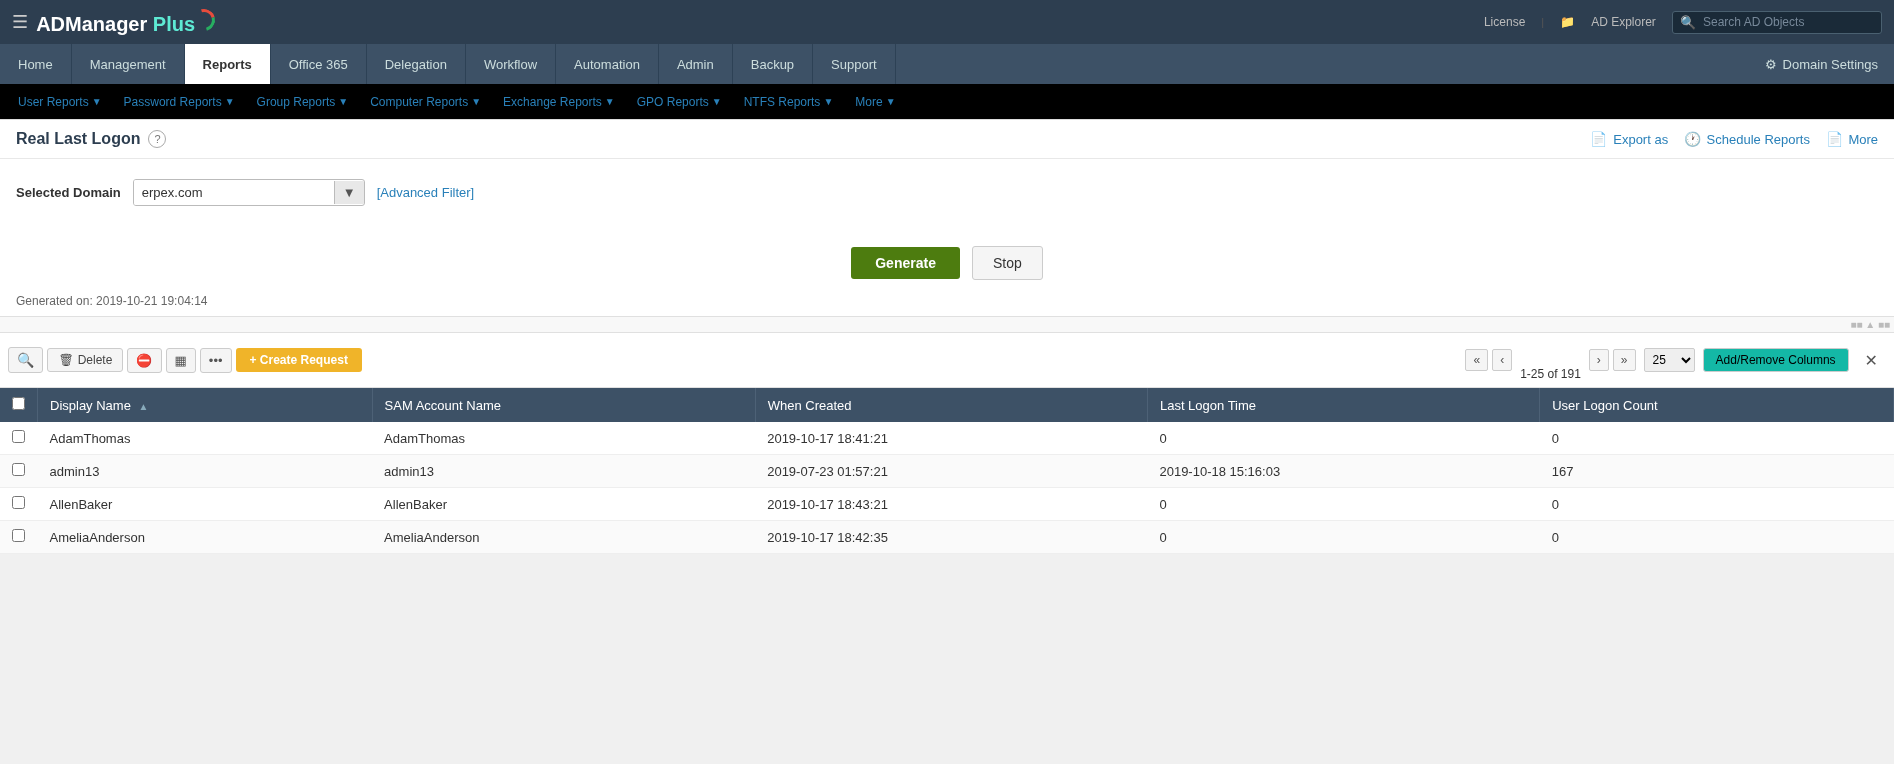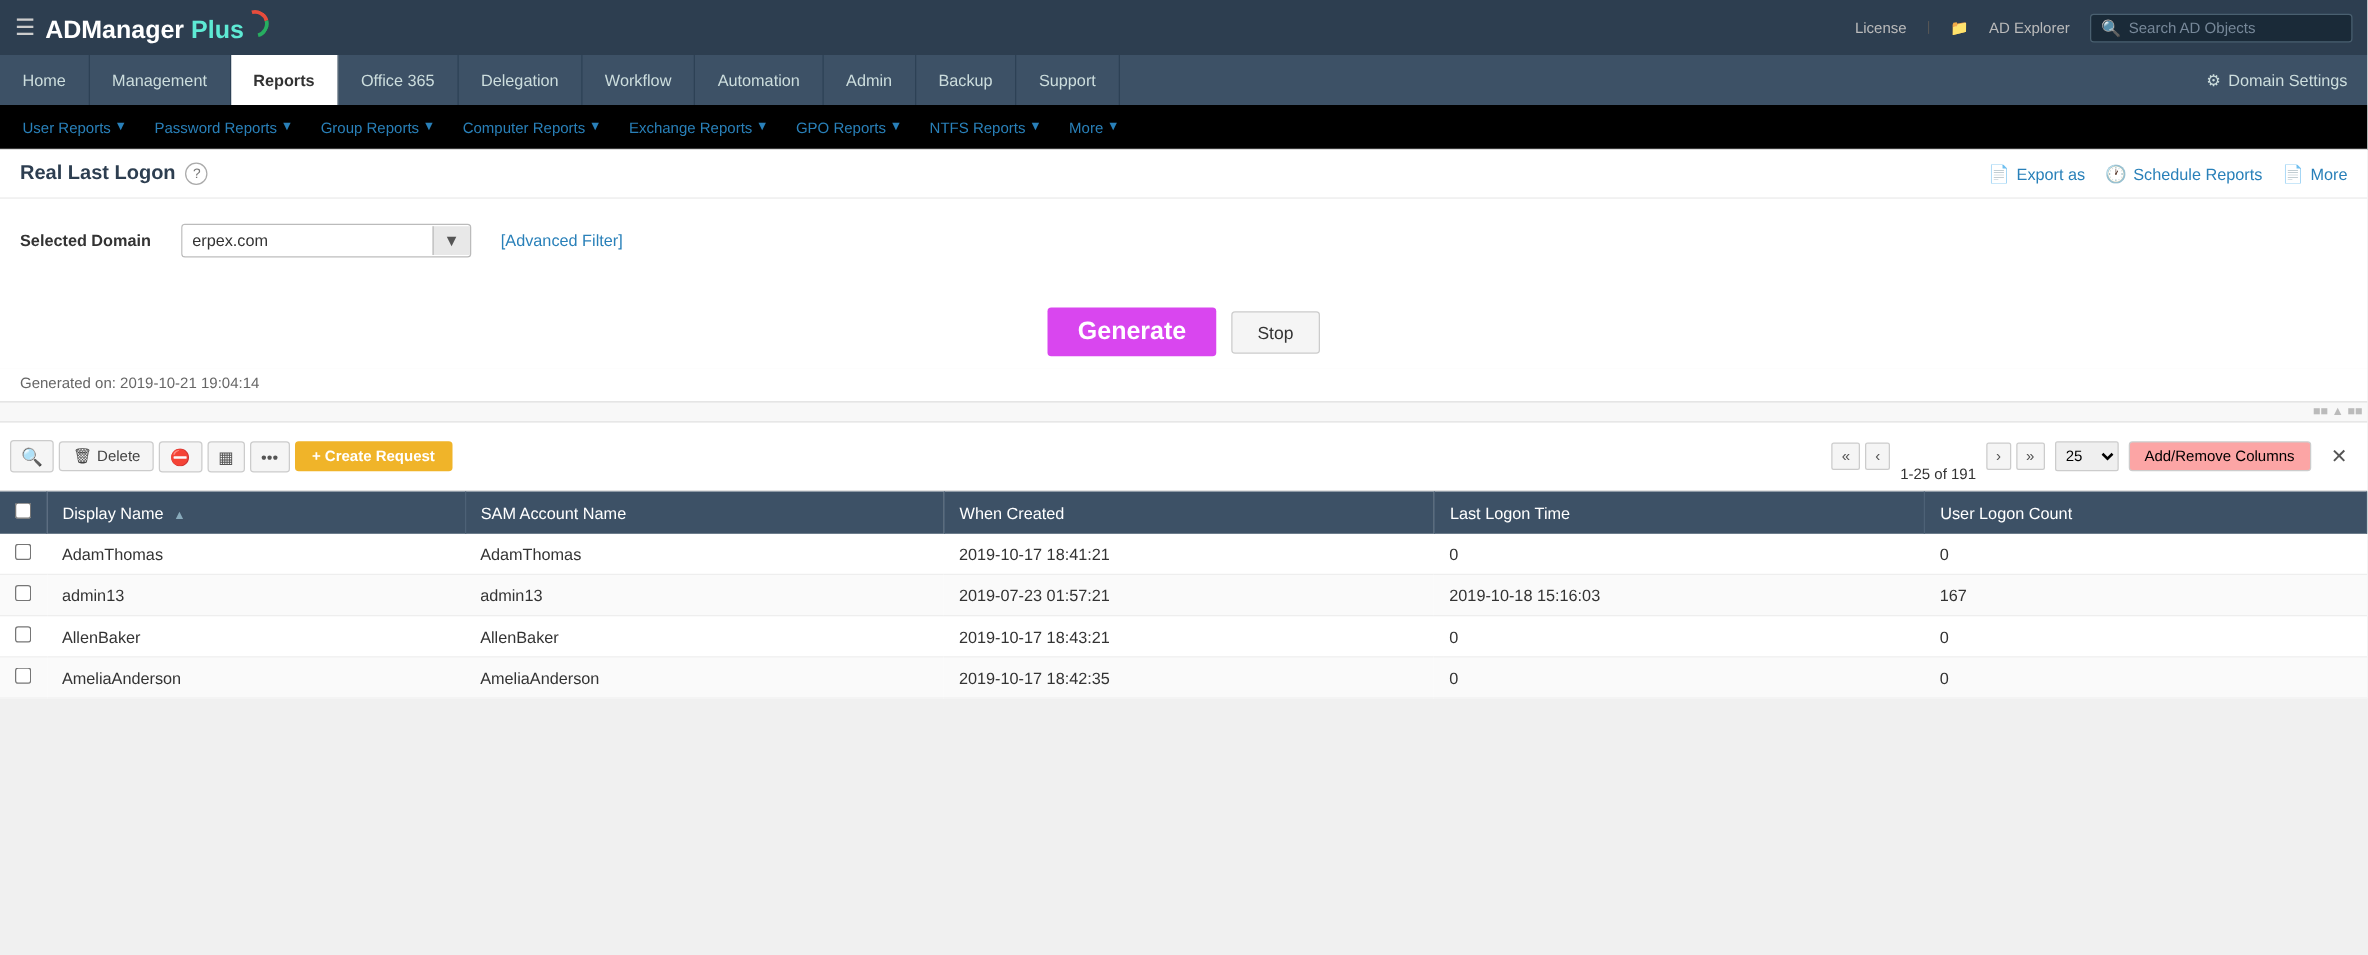--- a/index.html
+++ b/index.html
@@ -159,21 +159,21 @@
       color: #2980b9;
       cursor: pointer;
       font-size: 13px;
     }
 
     
     .filter-row {
       display: flex;
       align-items: center;
       padding: 20px 16px 10px;
-      gap: 24px;
+      gap: 12px;
       background: #fff;
     }
     .filter-label {
       font-weight: bold;
       color: #333;
       font-size: 13px;
     }
     .filter-select {
       display: flex;
       align-items: center;
@@ -206,26 +206,26 @@
     
     .generate-area {
       display: flex;
       justify-content: center;
       align-items: center;
       gap: 12px;
       padding: 30px 0 10px;
       background: #fff;
     }
     .btn-generate {
-      background: #d946ef;
+      background: #4d7c0f;
       color: #fff;
       border: none;
       padding: 8px 24px;
       border-radius: 3px;
-      font-size: 20px;
+      font-size: 14px;
       cursor: pointer;
       font-weight: bold;
     }
     .btn-stop {
       background: #f5f5f5;
       color: #333;
       border: 1px solid #ccc;
       padding: 8px 20px;
       border-radius: 3px;
       font-size: 14px;
@@ -322,21 +322,21 @@
     .page-size-select {
       padding: 3px 4px;
       border: 1px solid #ccc;
       border-radius: 2px;
       font-size: 12px;
     }
     .add-remove-btn {
       padding: 4px 12px;
       border: 1px solid #ccc;
       border-radius: 3px;
-      background: #fca5a5;
+      background: #14b8a6;
       cursor: pointer;
       font-size: 12px;
     }
     .close-btn {
       padding: 4px 8px;
       cursor: pointer;
       font-size: 16px;
       color: #555;
     }
 

